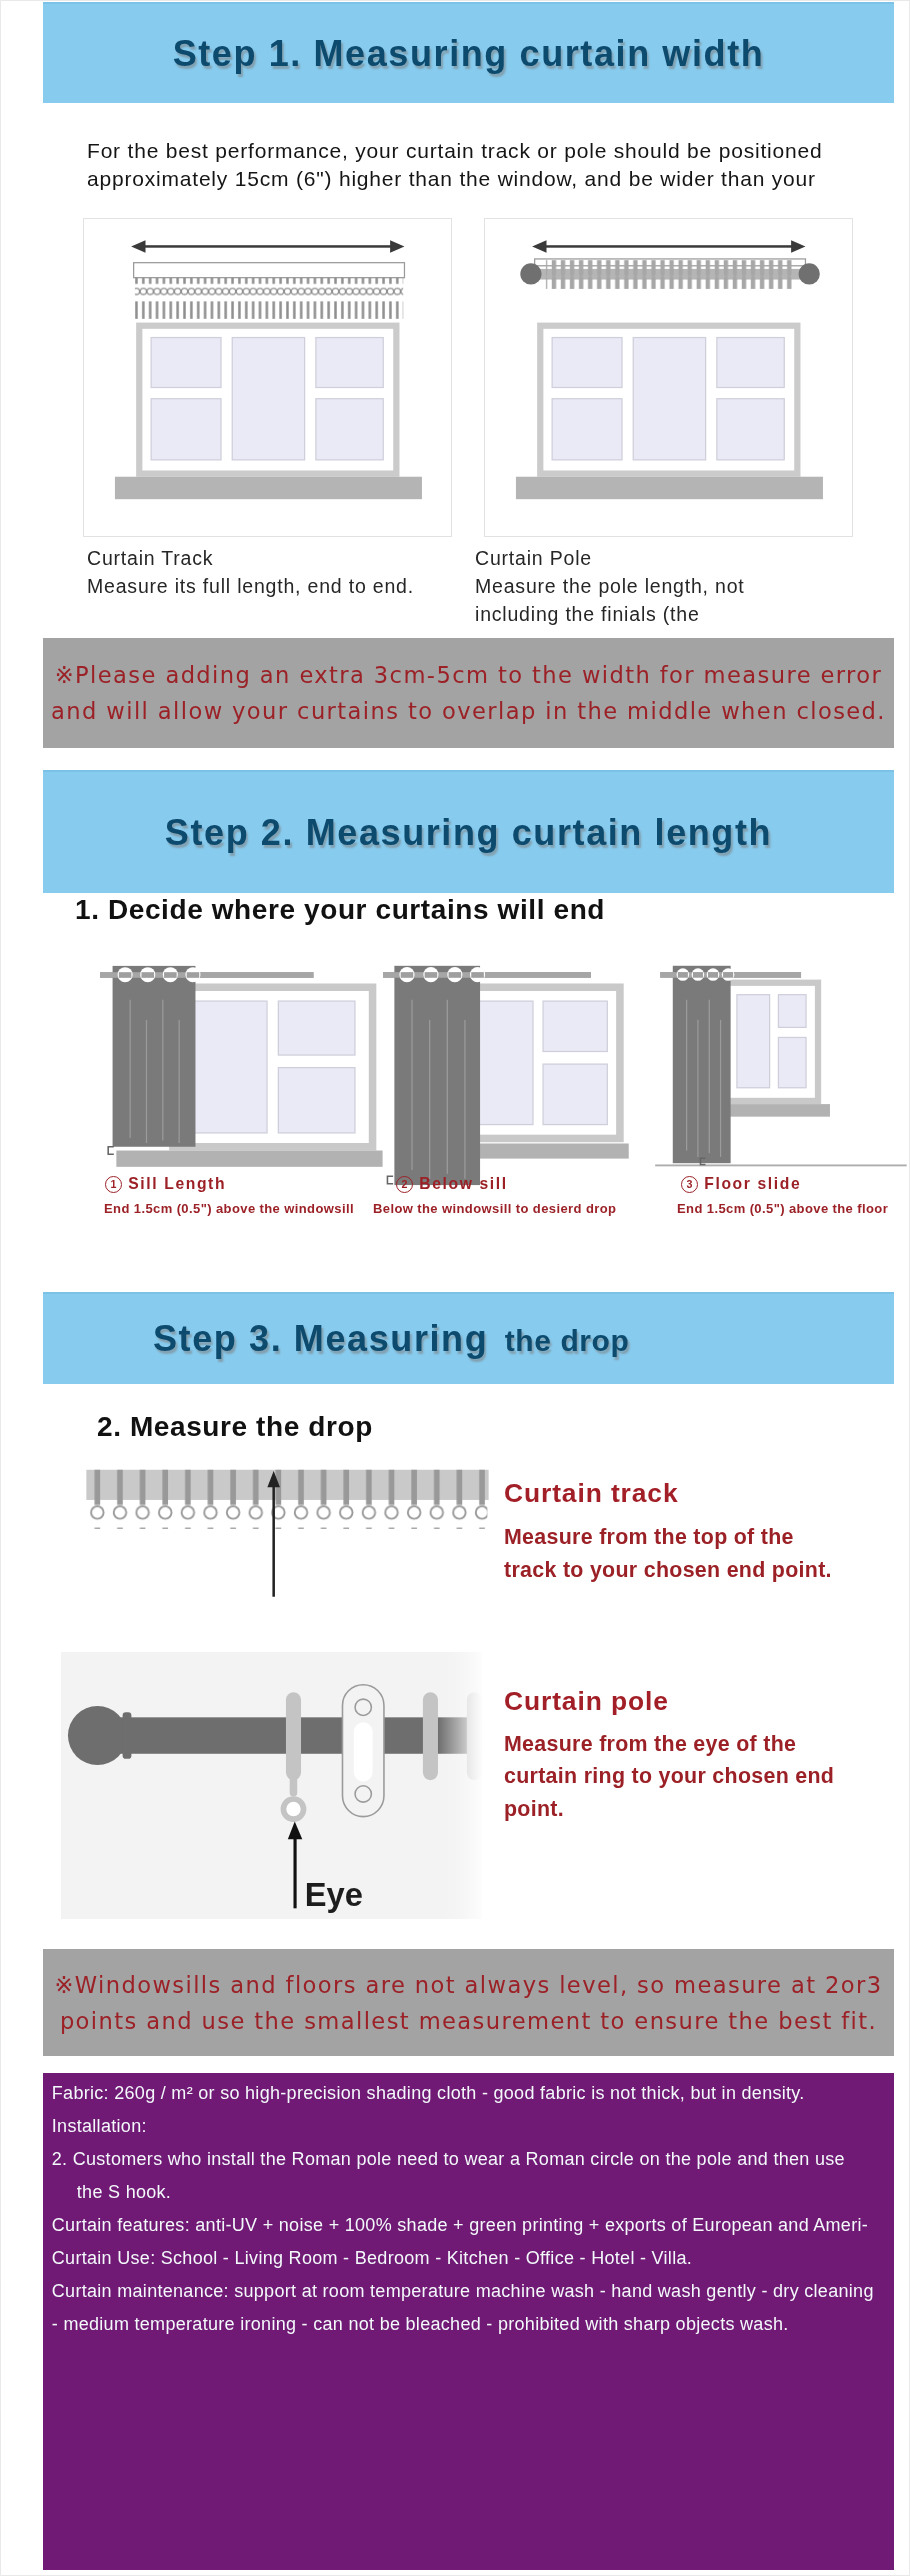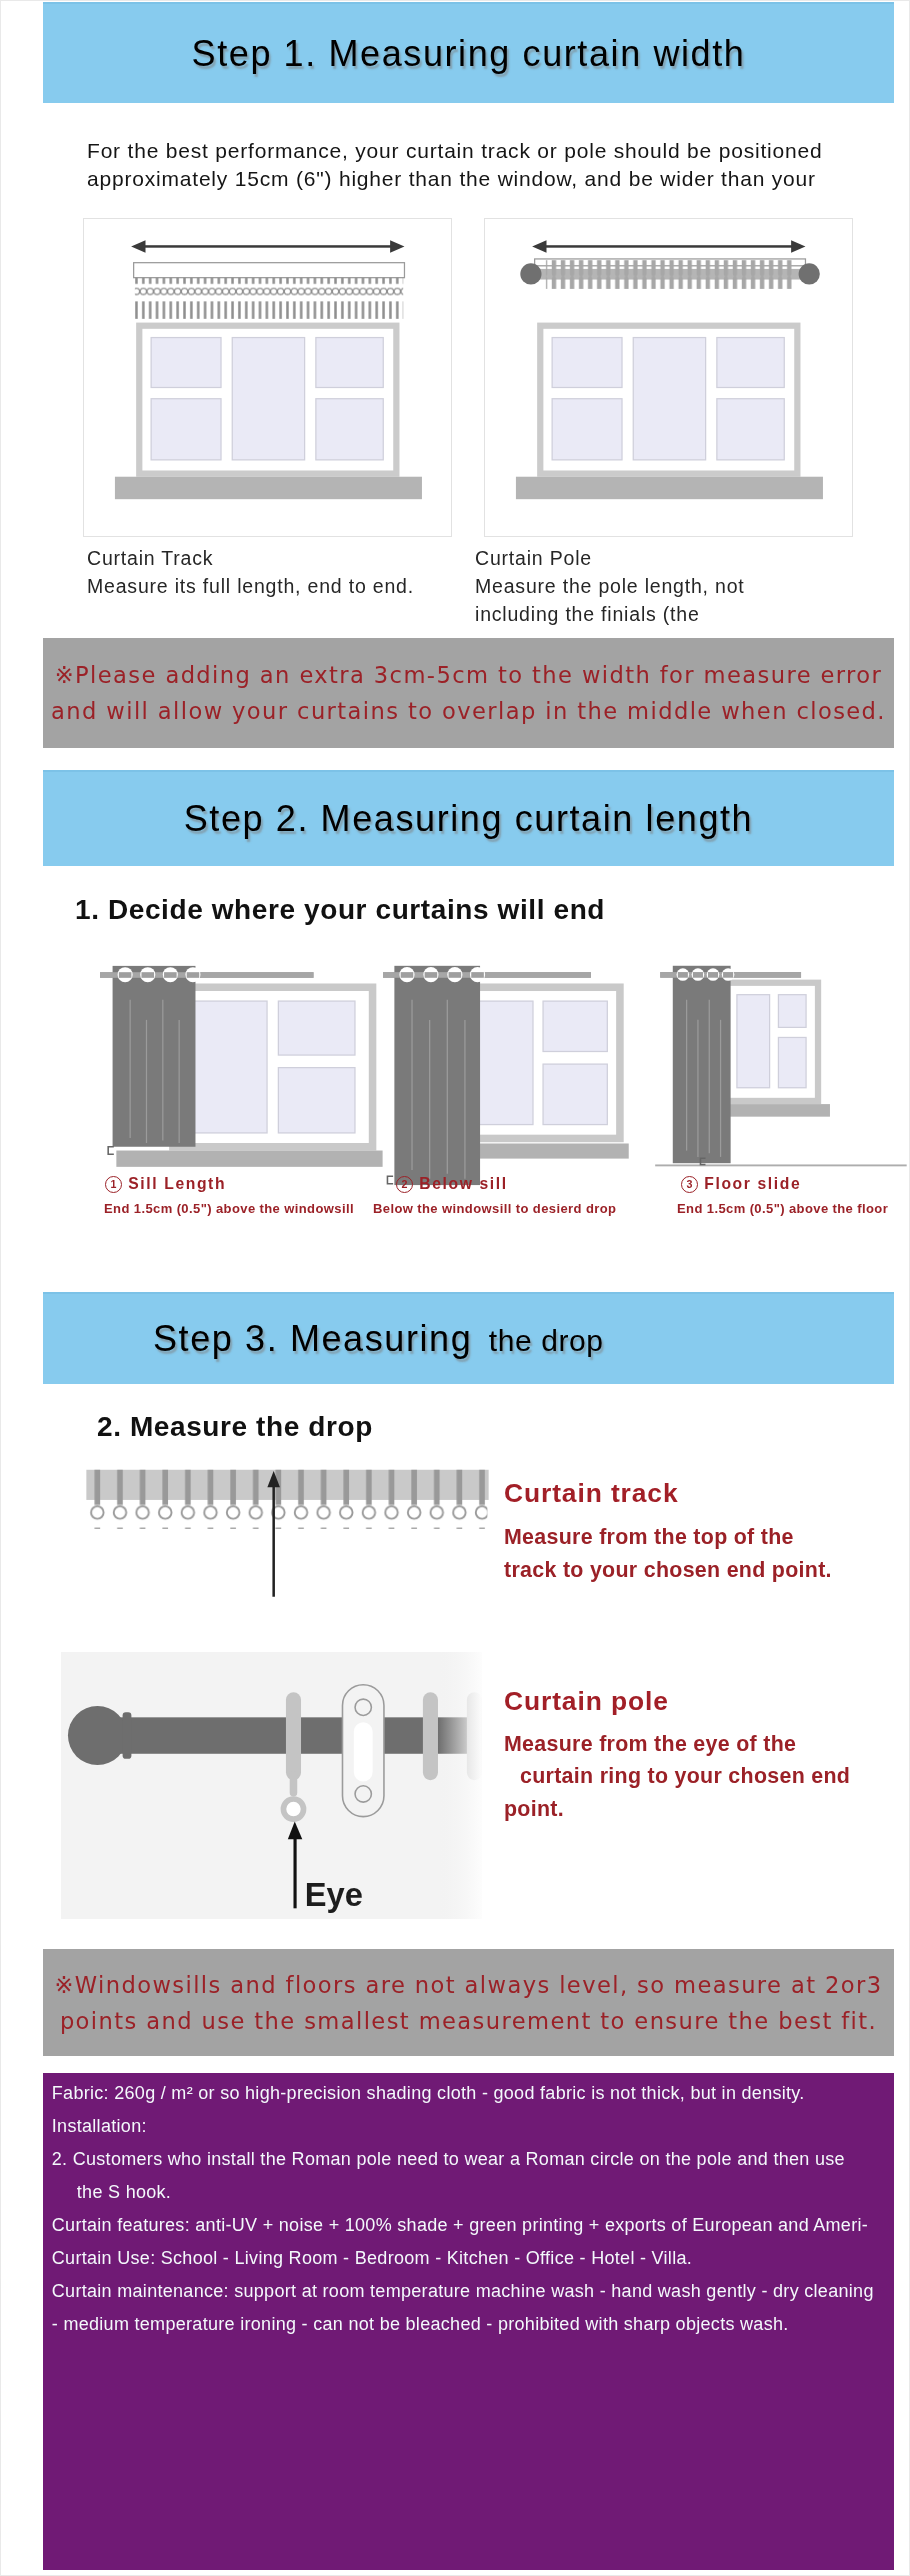--- a/index.html
+++ b/index.html
@@ -10,26 +10,26 @@
     background:#ffffff; border:0.6px solid #e9e9e9; overflow:hidden;
   }
 
   
   .banner {
     position:absolute; left:42px; width:851px; background:#87cbee;
     display:flex; align-items:center; justify-content:center;
     border-top:2.5px solid #7cc2e7;
   }
   .banner-text {
-    color:#000000; font-weight:normal; font-size:36px; letter-spacing:1.6px;
+    color:#0c4a6e; font-weight:bold; font-size:36px; letter-spacing:1.6px;
     text-shadow:1.9px 2.5px 1.9px rgba(125,125,125,0.55);
     white-space:nowrap;
   }
   #banner1 { top:1.3px;    height:101px; }
-  #banner2 { top:769px; height:96px; }
+  #banner2 { top:769px; height:123px; }
   #banner3 { top:1291px; height:92px; justify-content:flex-start; padding-left:110px; }
   .banner-sub { font-size:30px; margin-left:16.4px; letter-spacing:0.6px; }
 
   
   #intro { position:absolute; left:86px; top:136px; font-size:21px; letter-spacing:0.8px; line-height:28px; color:#151515; }
   .diagram-box {
     position:absolute; top:217px; width:369px; height:319px;
     background:#ffffff; border:0.6px solid #e2e2e2;
   }
   #box-track { left:82px; }
@@ -88,21 +88,21 @@
   #track-drop svg, #pole-drop svg { width:100%; height:100%; display:block; }
   #pole-drop  { position:absolute; left:60px;  top:1651px; width:421px; height:267px; }
 
   .red-title { position:absolute; color:#a21f27; font-weight:bold; font-size:26.4px; letter-spacing:0.9px; white-space:nowrap; }
   #trackdrop-title { left:503px; top:1477px; }
   #poledrop-title  { left:503px; top:1685px; }
   .red-line { position:absolute; color:#9b2127; font-weight:bold; font-size:21.4px; letter-spacing:0.3px; white-space:nowrap; }
   #trackdrop-l1 { left:503px; top:1524px; }
   #trackdrop-l2 { left:503px; top:1557px; }
   #poledrop-l1  { left:503px; top:1731px; }
-  #poledrop-l2  { left:503px; top:1763px;margin-left:16px; }
+  #poledrop-l2  { left:503px; top:1763px; }
   #poledrop-l3  { left:503px; top:1796px; }
 
   
   #details {
     position:absolute; left:42px; top:2072px; width:851px; height:497px;
     background:#701a75; color:#f4f9fc; padding:3.8px 0 0 8.8px;
   }
   .dline { font-size:18px; line-height:33px; letter-spacing:0.3px; white-space:nowrap; }
   .dline.indent { padding-left:25px; }
 </style>

